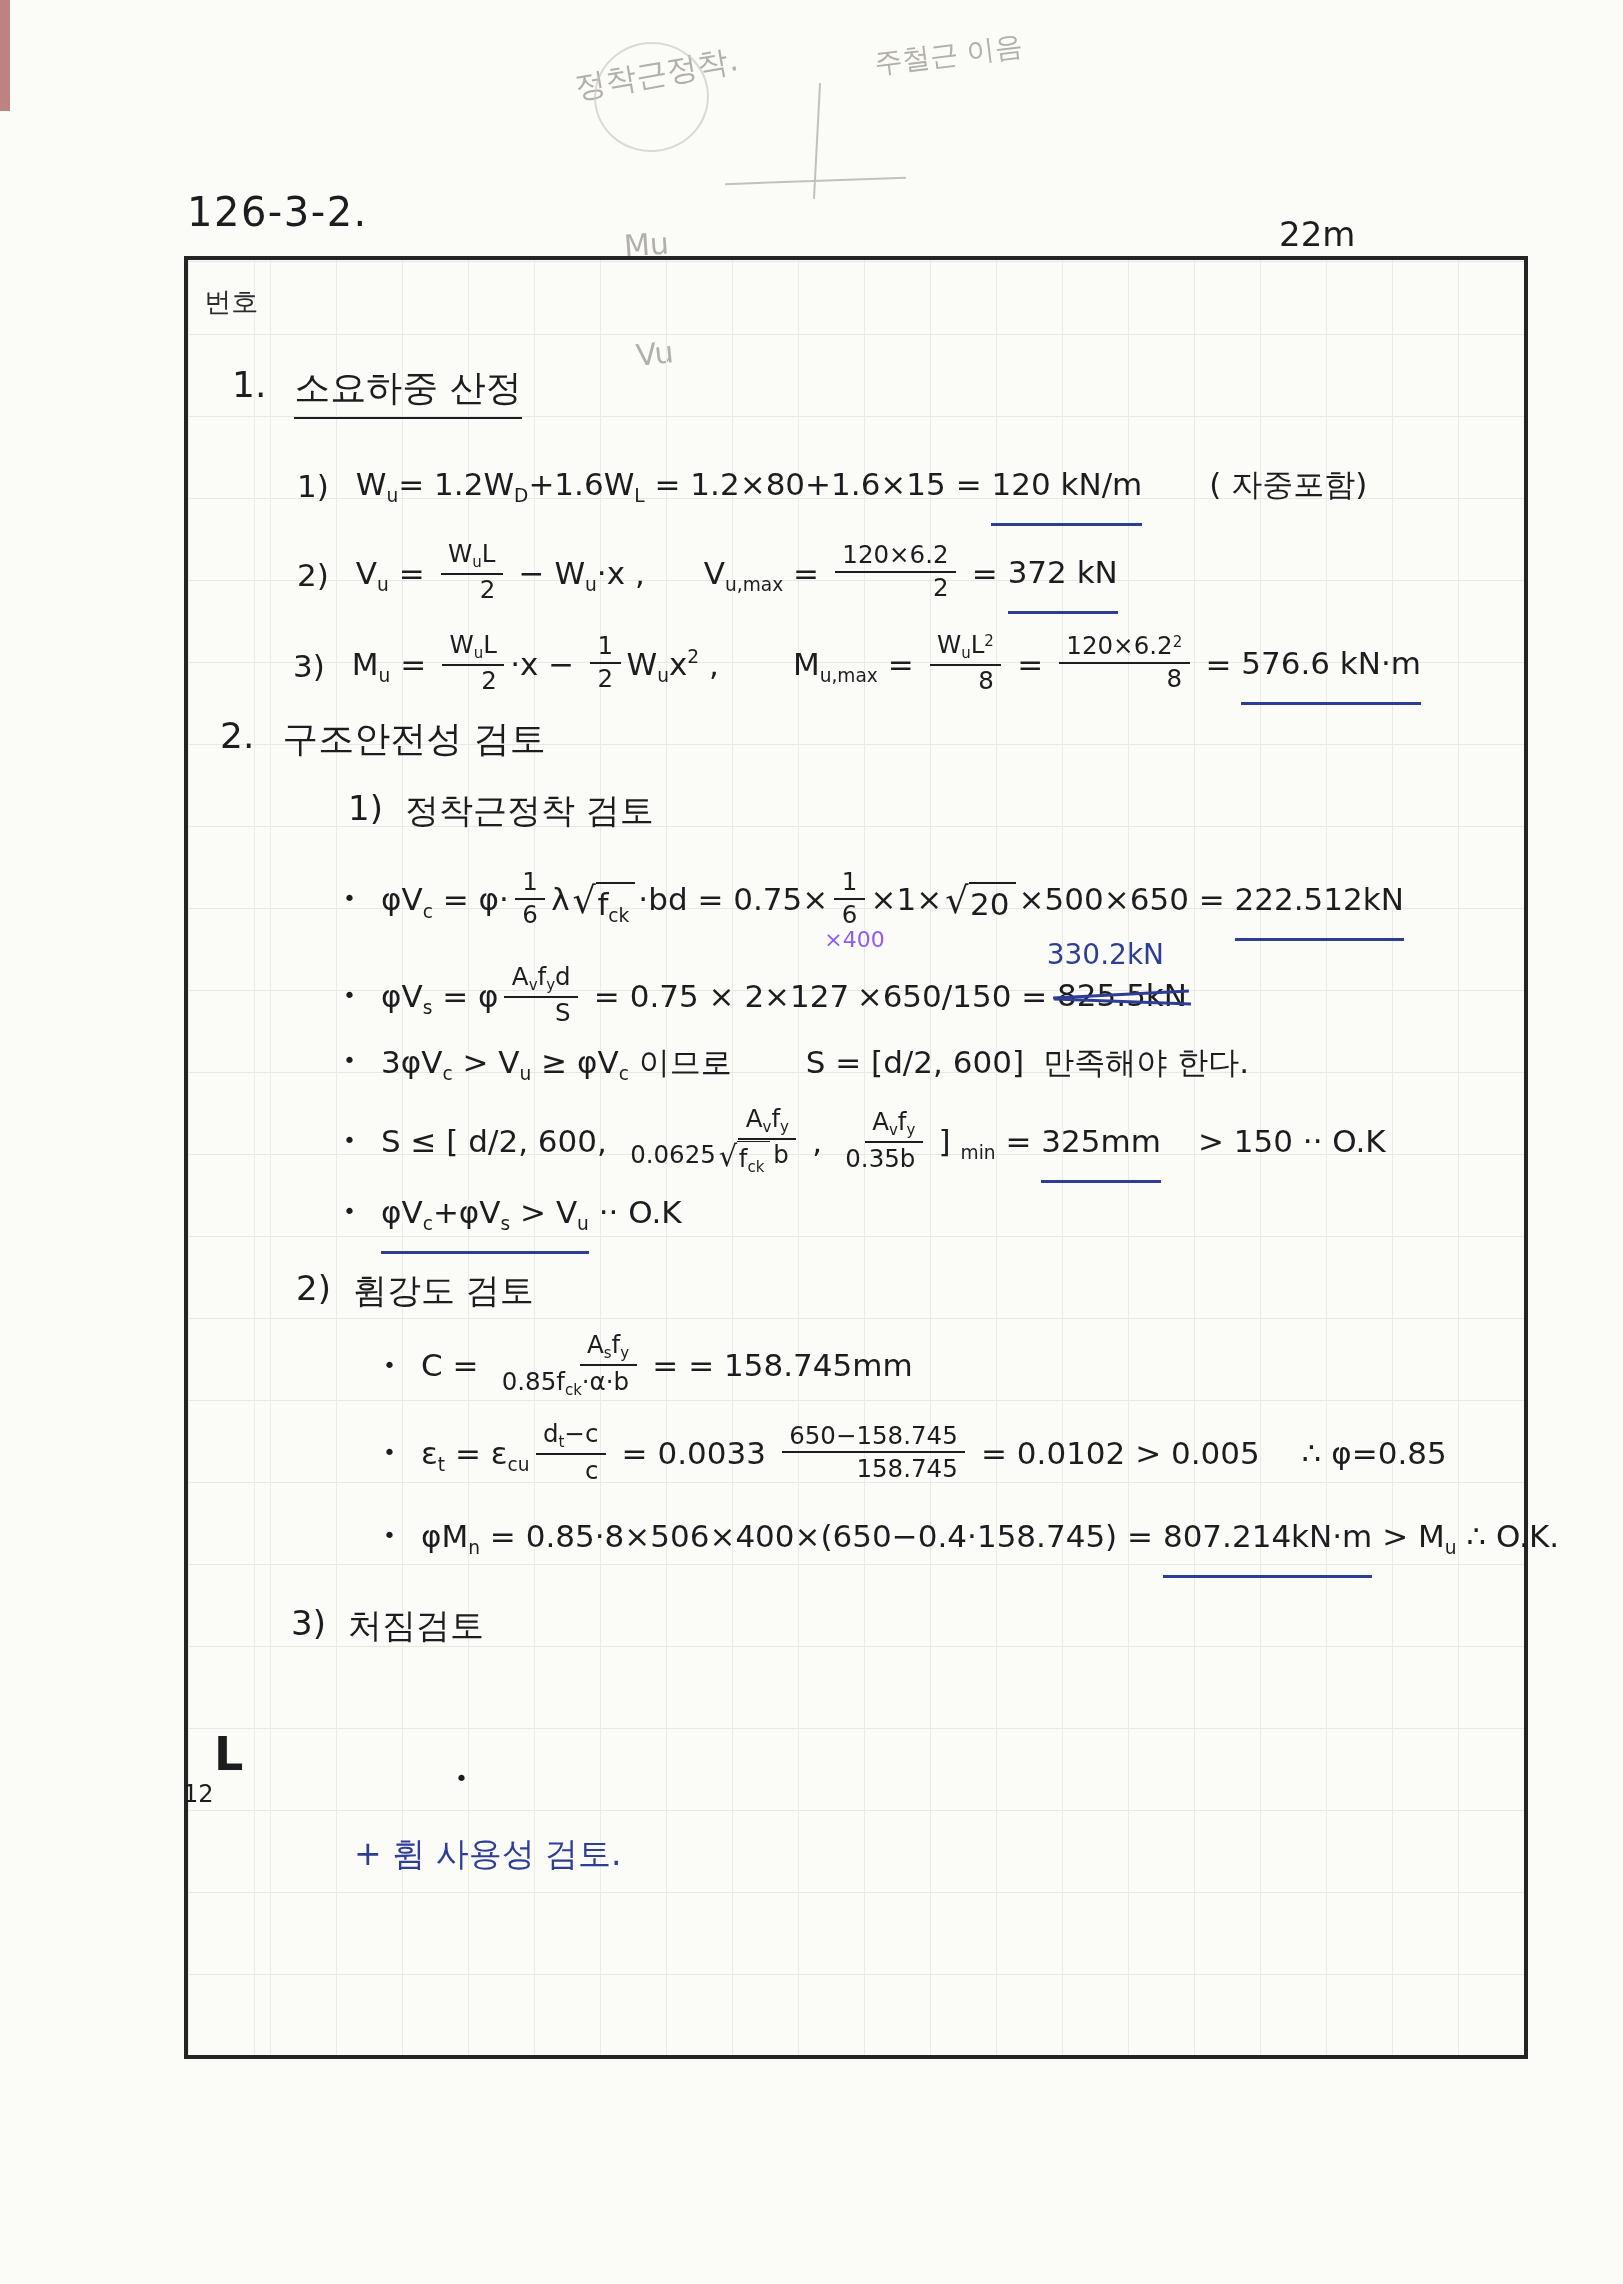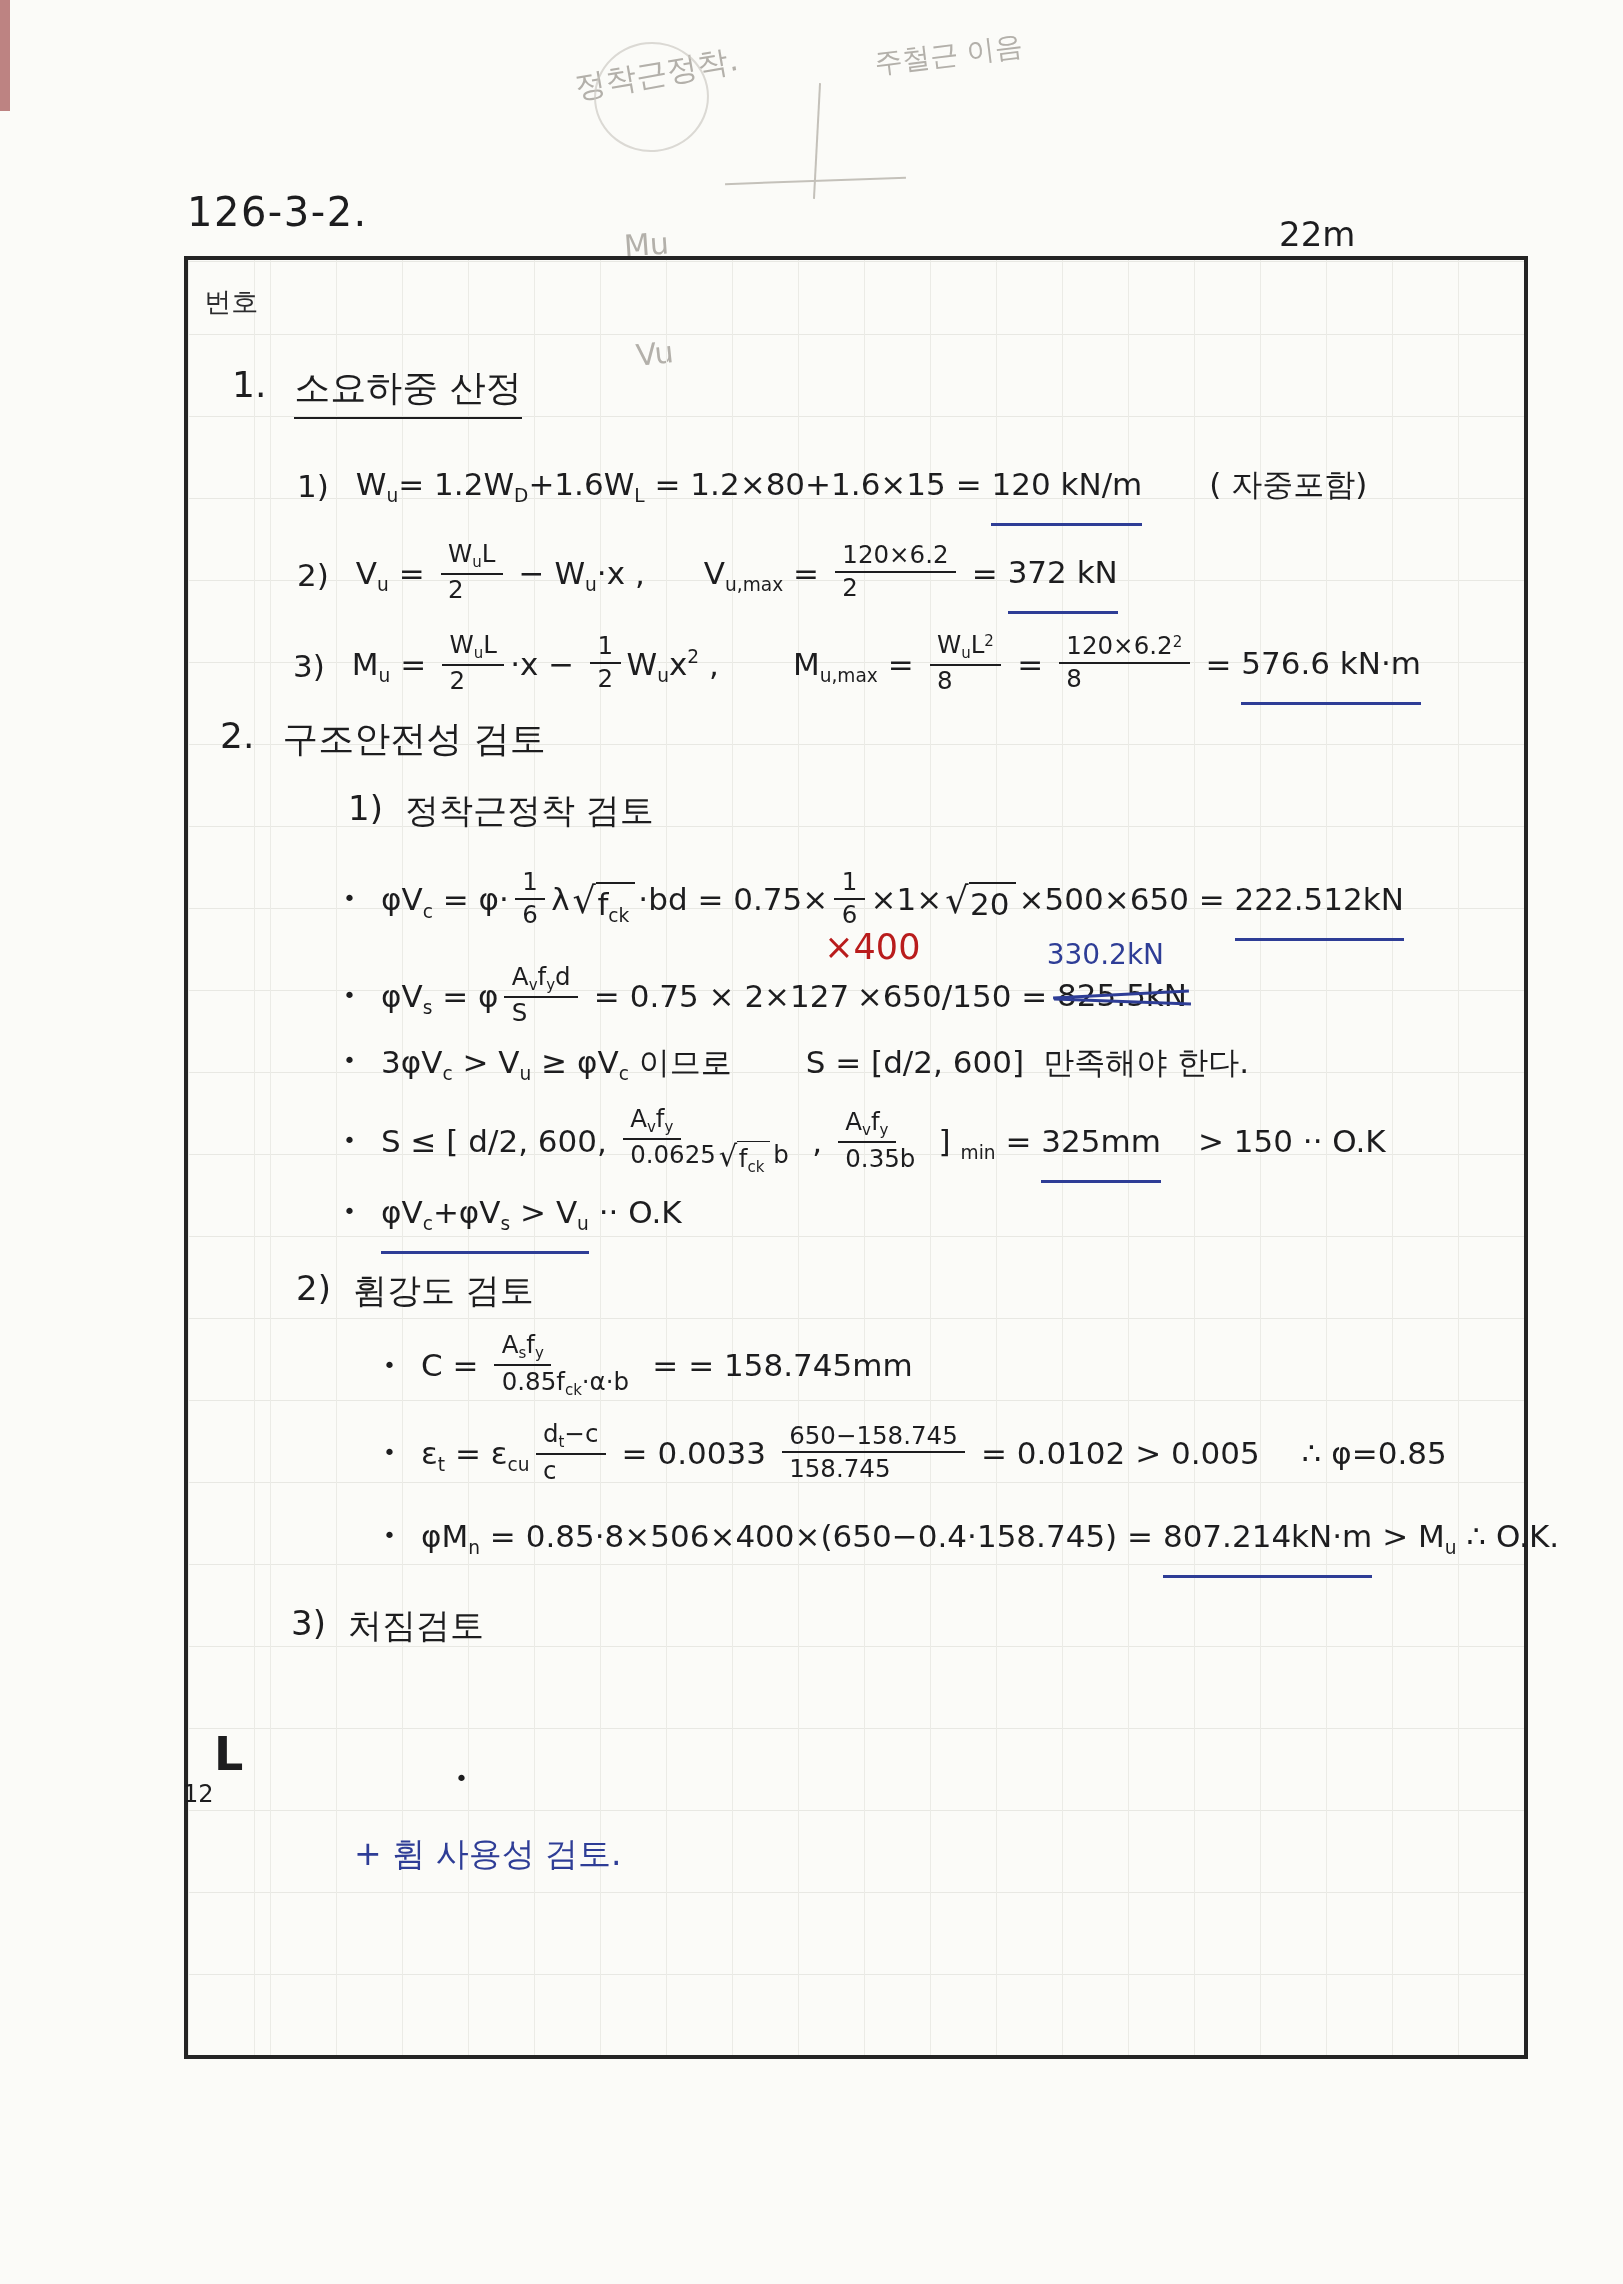--- a/index.html
+++ b/index.html
@@ -30,34 +30,34 @@
   .subhd{position:absolute;display:flex;font-size:34px;}
   .subhd .no{margin-right:22px;}
   
   .fl{position:absolute;display:flex;align-items:center;font-size:31px;}
   .fl .lno{margin-right:27px;}
   .fl .blt{margin-right:25px;font-size:22px;transform:translateY(-3px);}
   .fx{display:inline-block;white-space:nowrap;}
   .fx sub{font-size:18.6px;vertical-align:-7.4px;letter-spacing:0;}
   .fx sup{font-size:18.6px;vertical-align:12px;}
   .gap{display:inline-block;}
-  .frac{display:inline-flex;flex-direction:column;align-items:flex-start;vertical-align:middle;margin:0 6px;transform:translateY(-3px);}
+  .frac{display:inline-flex;flex-direction:column;align-items:flex-end;vertical-align:middle;margin:0 6px;transform:translateY(-3px);}
   .frac .fn{display:block;font-size:24.5px;line-height:1.15;padding:0 7.4px 1.5px 7.4px;border-bottom:2.2px solid #1d1d1f;}
   .frac .fd{display:block;font-size:24.5px;line-height:1.15;padding:1.5px 7.4px 0 7.4px;}
   .frac sub{font-size:15px;vertical-align:-5.2px;}
   .frac sup{font-size:15px;vertical-align:7.4px;}
   .sqrt{display:inline-flex;margin:0 3px;vertical-align:baseline;}
   .rad{font-size:1.18em;line-height:.85;transform:translateY(3px);}
   .ovl{border-top:2.2px solid #1d1d1f;padding:2.2px 6px 0 1.5px;}
   .frac .ovl{border-top-width:1.5px;}
   .bu{border-bottom:3.7px solid #2e3d96;padding-bottom:21px;}
   .sx{text-decoration:line-through;text-decoration-thickness:3px;text-decoration-color:#1d1d1f;}
   .bl{color:#2e3d96;}
   .ins{display:inline-block;width:7.4px;height:1em;overflow:visible;position:relative;vertical-align:baseline;}
-  .ins span{position:absolute;left:-25px;top:-48px;color:#b91c1c;font-size:35px;white-space:nowrap;}
+  .ins span{position:absolute;left:-25px;top:-48px;color:#8b5cf6;font-size:22px;white-space:nowrap;}
   .corr{position:relative;display:inline-block;}
   .corr-old{position:relative;display:inline-block;}
   .corr-old::before{content:"";position:absolute;left:-4.5px;right:-1.5px;top:42%;height:3px;background:#2e3d96;transform:rotate(-3deg);}
   .corr-old::after{content:"";position:absolute;left:-3px;right:-4.5px;top:62%;height:3px;background:#2e3d96;transform:rotate(2deg);}
   .corr-new{position:absolute;left:-10.4px;top:-39px;color:#2e3d96;font-size:28px;white-space:nowrap;}
   
   .mg-num{left:183px;top:1780px;font-size:24px;}
   .mg-mark{left:214px;top:1731px;font-size:46px;font-weight:600;line-height:1;}
 </style>
 </head>

